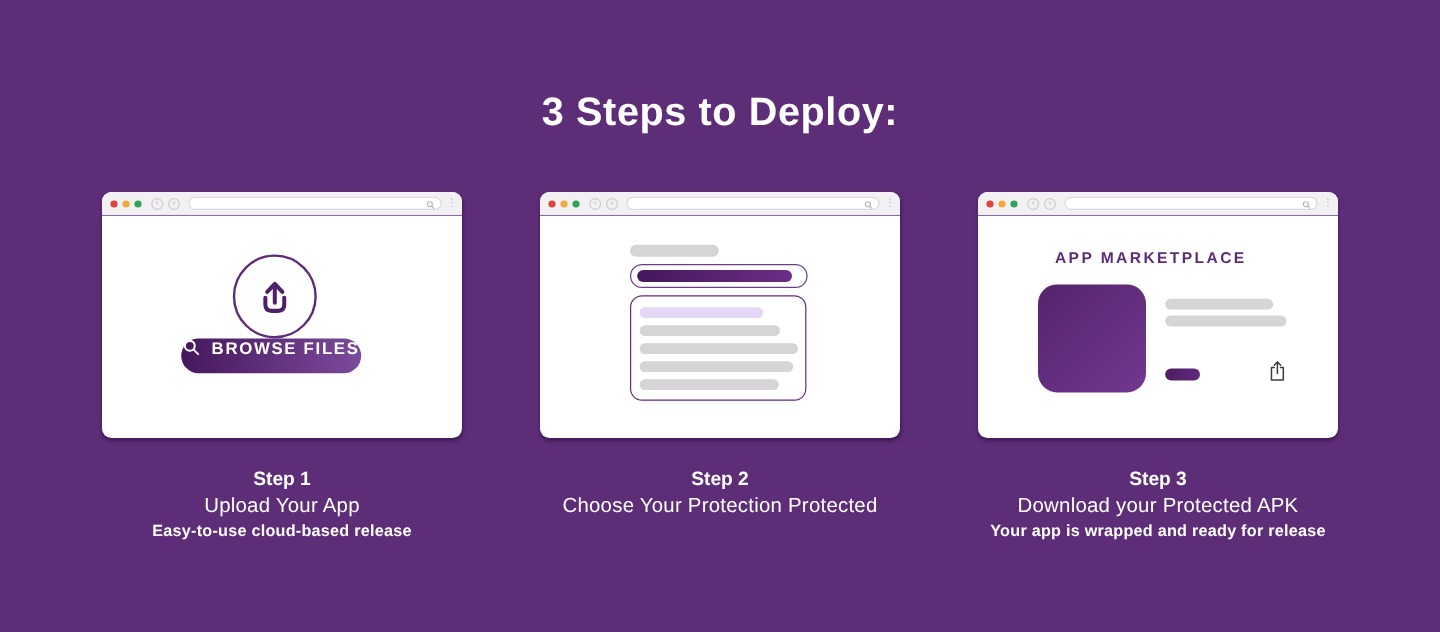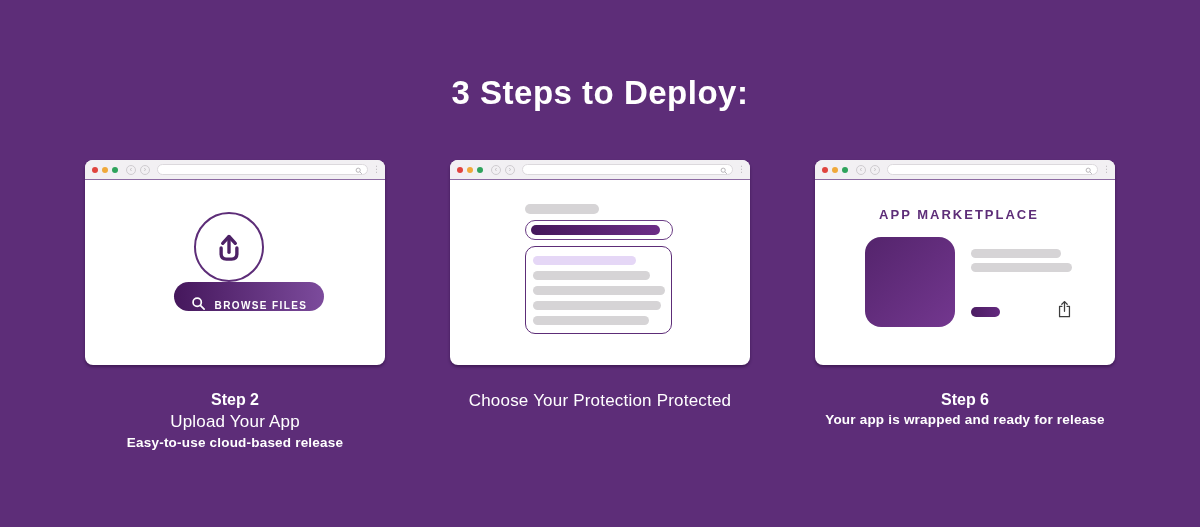--- a/index.html
+++ b/index.html
@@ -69,27 +69,27 @@
 
   
   .upload-circle {
     position:absolute; left:109px; top:31px;
     width:70px; height:70px;
     border:2px solid #5d2d78; border-radius:50%;
     background:#ffffff;
     display:flex; align-items:center; justify-content:center;
   }
   .browse-btn {
-    position:absolute; left:89px; top:101px;
+    position:absolute; left:66px; top:101px;
     width:150px; height:29px;
     border:none; border-radius:15px;
     background:linear-gradient(90deg,#45175c 0%,#7c4b9c 100%);
-    color:#ffffff; font-size:10px; font-weight:bold; letter-spacing:1.4px;
+    color:#ffffff; font-size:14px; font-weight:bold; letter-spacing:1.4px;
     font-family:"Liberation Sans","DejaVu Sans",sans-serif;
-    display:flex; align-items:flex-end; justify-content:center; gap:9px;
+    display:flex; align-items:flex-start; justify-content:center; gap:9px;
     cursor:pointer;
   }
 
   
   .skel { background:#d6d4d6; border-radius:5px; position:absolute; }
   .w2-label { left:75px; top:23px; width:74px; height:10px; }
   .w2-box1 {
     position:absolute; left:75px; top:39px;
     width:148px; height:20px;
     border:1px solid #6b3d85; border-radius:10px;
@@ -174,21 +174,21 @@
           <button class="browse-btn">
             <svg width="15" height="15" viewBox="0 0 16 16">
                 <circle cx="6.6" cy="6.6" r="4.4" fill="none" stroke="#ffffff" stroke-width="1.8"></circle>
                 <line x1="10" y1="10" x2="14" y2="14" stroke="#ffffff" stroke-width="1.8" stroke-linecap="round"></line>
               </svg>
             <span>BROWSE FILES</span>
           </button>
         </div>
       </div>
       <div class="caption">
-        <div class="step-label">Step 2</div>
+        <div class="step-label">Step 1</div>
         <div class="step-title">Upload Your App</div>
         <div class="step-sub">Easy-to-use cloud-based release</div>
       </div>
     </div>
 
     <div class="card">
       <div class="window">
         <div class="topbar">
           <span class="dot dot-red"></span>
           <span class="dot dot-yellow"></span>
@@ -211,20 +211,21 @@
           <div class="w2-box2">
             <div class="w2-line lavender" style="width:103px;"></div>
             <div class="w2-line" style="width:117px;"></div>
             <div class="w2-line" style="width:132px;"></div>
             <div class="w2-line" style="width:128px;"></div>
             <div class="w2-line" style="width:116px;"></div>
           </div>
         </div>
       </div>
       <div class="caption">
+        <div class="step-label">Step 2</div>
         <div class="step-title">Choose Your Protection Protected</div>
       </div>
     </div>
 
     <div class="card">
       <div class="window">
         <div class="topbar">
           <span class="dot dot-red"></span>
           <span class="dot dot-yellow"></span>
           <span class="dot dot-green"></span>
@@ -247,19 +248,20 @@
           <button class="share-btn">
             <svg width="15" height="18" viewBox="0 0 16 20" fill="none" stroke="#3d3d3d" stroke-width="1.4" stroke-linecap="round" stroke-linejoin="round">
               <path d="M5.2 7 H2.5 V18.5 H13.5 V7 H10.8"></path>
               <path d="M8 12.5 V2"></path>
               <path d="M5 4.8 L8 1.8 L11 4.8"></path>
             </svg>
           </button>
         </div>
       </div>
       <div class="caption">
-        <div class="step-label">Step 6</div>
+        <div class="step-label">Step 3</div>
+        <div class="step-title">Download your Protected APK</div>
         <div class="step-sub">Your app is wrapped and ready for release</div>
       </div>
     </div>
 
   </div>
 </div>
 
 </body></html>

